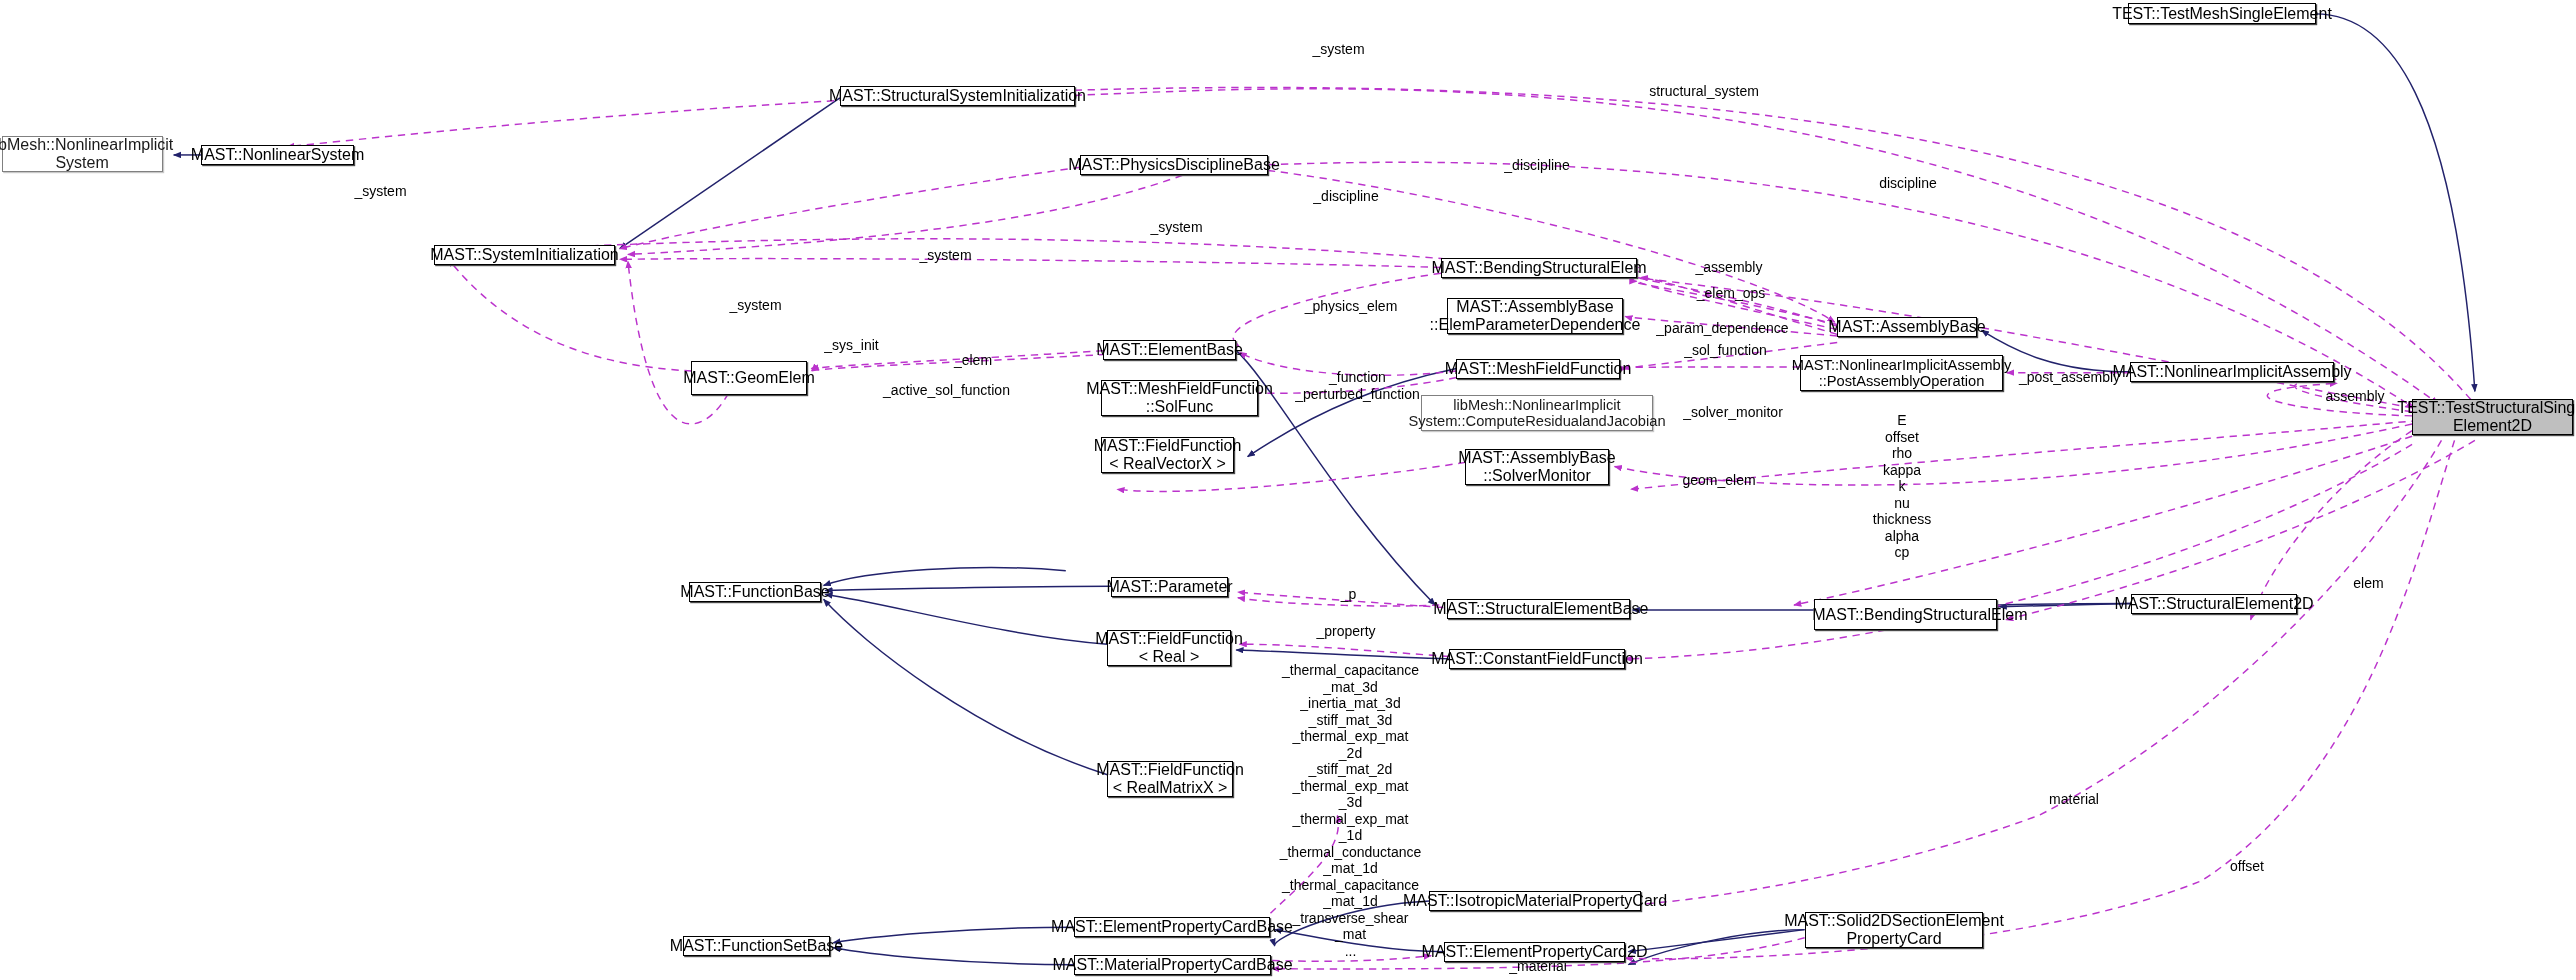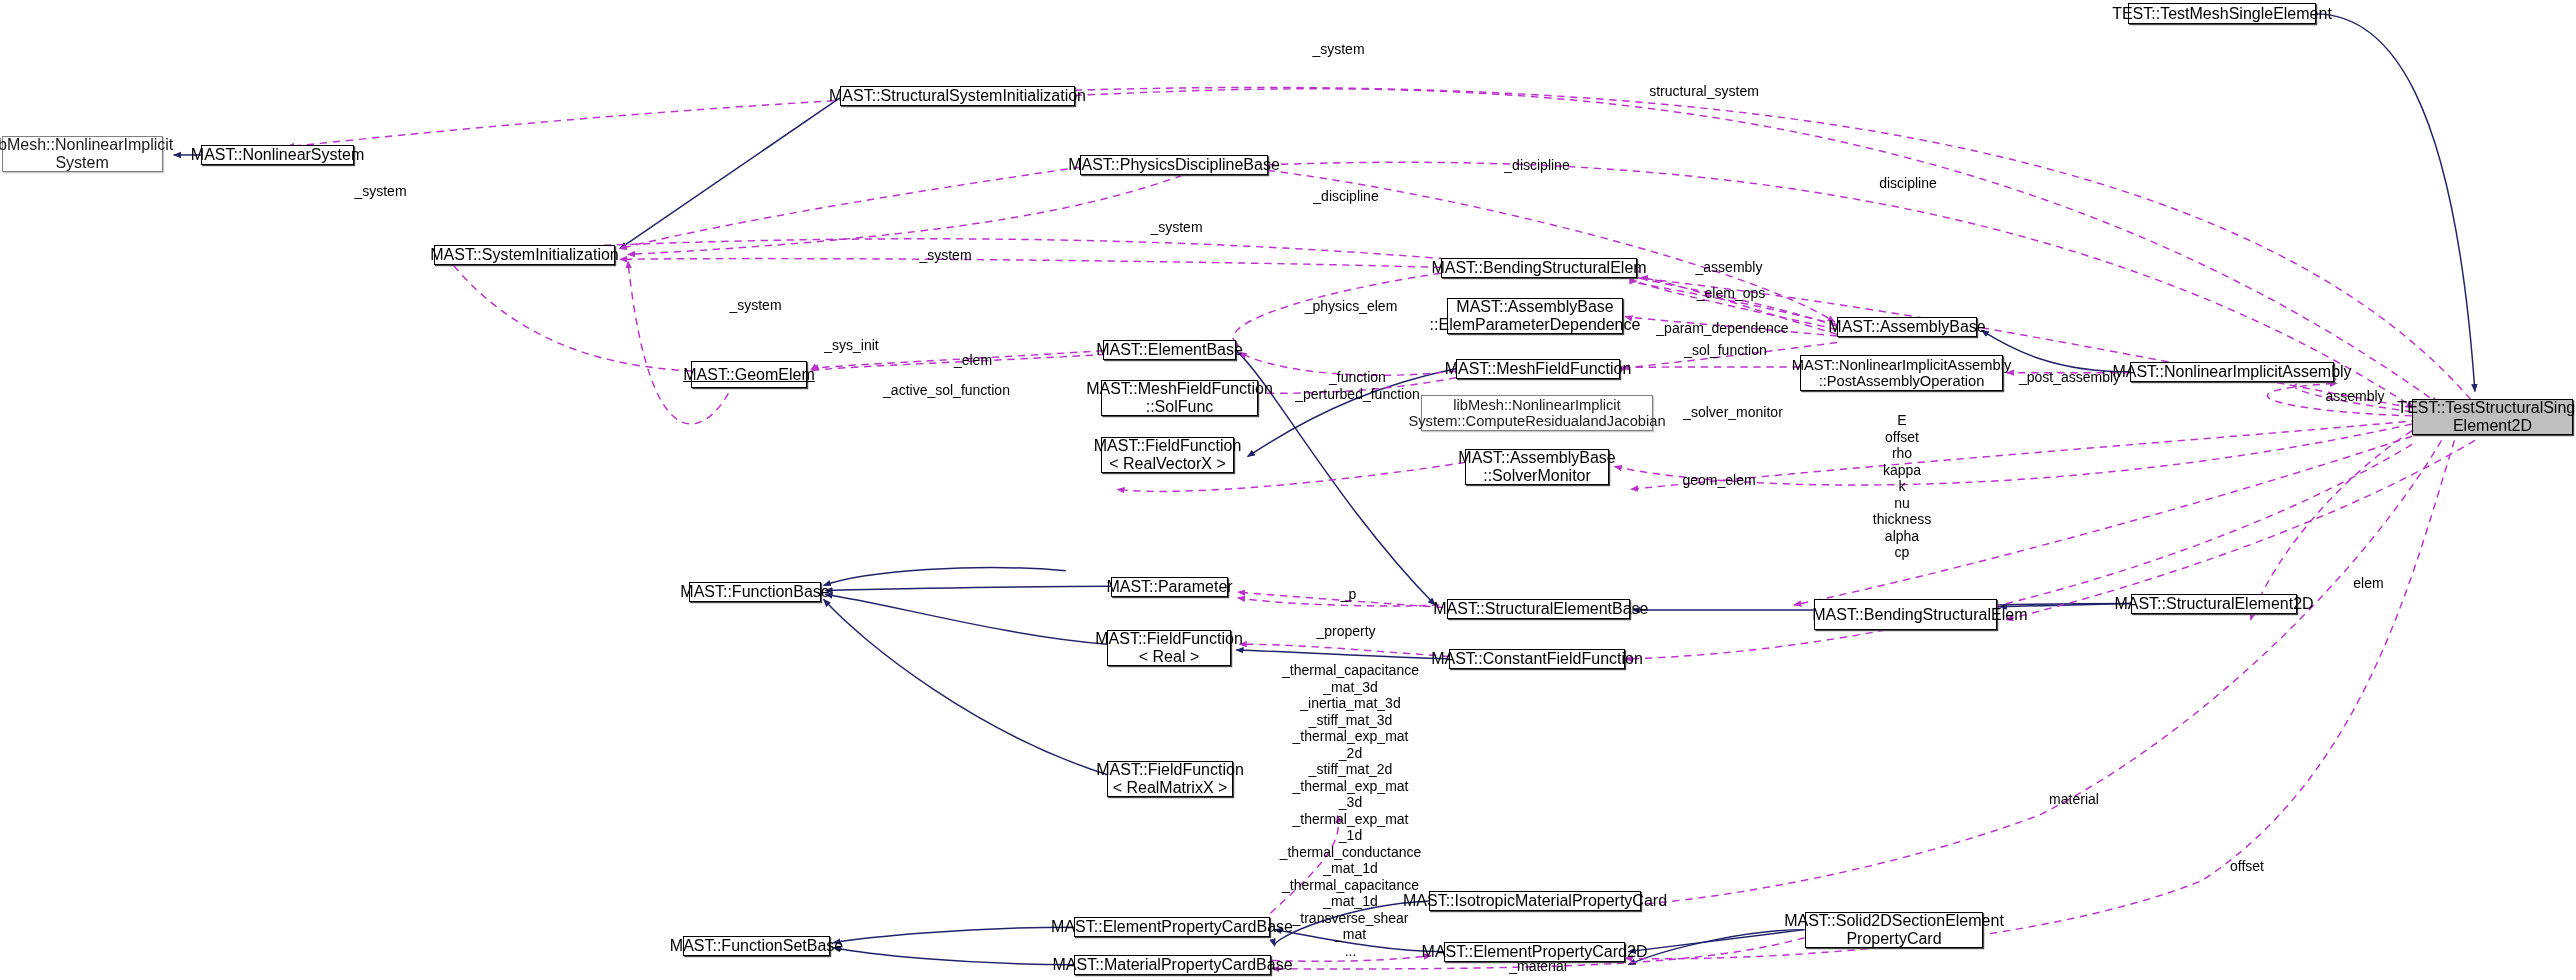--- a/index.html
+++ b/index.html
@@ -146,21 +146,21 @@
 System</div>
 
   <div class="node" style="left:201px;top:145px;width:153px;height:20.4px;">MAST::NonlinearSystem</div>
 
   <div class="node" style="left:840px;top:86px;width:235px;height:20.4px;">MAST::StructuralSystemInitialization</div>
 
   <div class="node" style="left:434px;top:245px;width:181px;height:20.4px;">MAST::SystemInitialization</div>
 
   <div class="node" style="left:1080px;top:155px;width:188px;height:20.4px;">MAST::PhysicsDisciplineBase</div>
 
-  <div class="node" style="left:691px;top:361px;width:116px;height:27px;text-decoration:underline;">MAST::GeomElem</div>
+  <div class="node" style="left:691px;top:361px;width:116px;height:34px;">MAST::GeomElem</div>
 
   <div class="node" style="left:1103px;top:340px;width:133px;height:20.4px;">MAST::ElementBase</div>
 
   <div class="node" style="left:1441px;top:258px;width:196px;height:20.4px;">MAST::BendingStructuralElem</div>
 
   <div class="node" style="left:1447px;top:298px;width:176px;height:36px;">MAST::AssemblyBase
 ::ElemParameterDependence</div>
 
   <div class="node" style="left:1456px;top:359px;width:164px;height:20.4px;">MAST::MeshFieldFunction</div>
 

